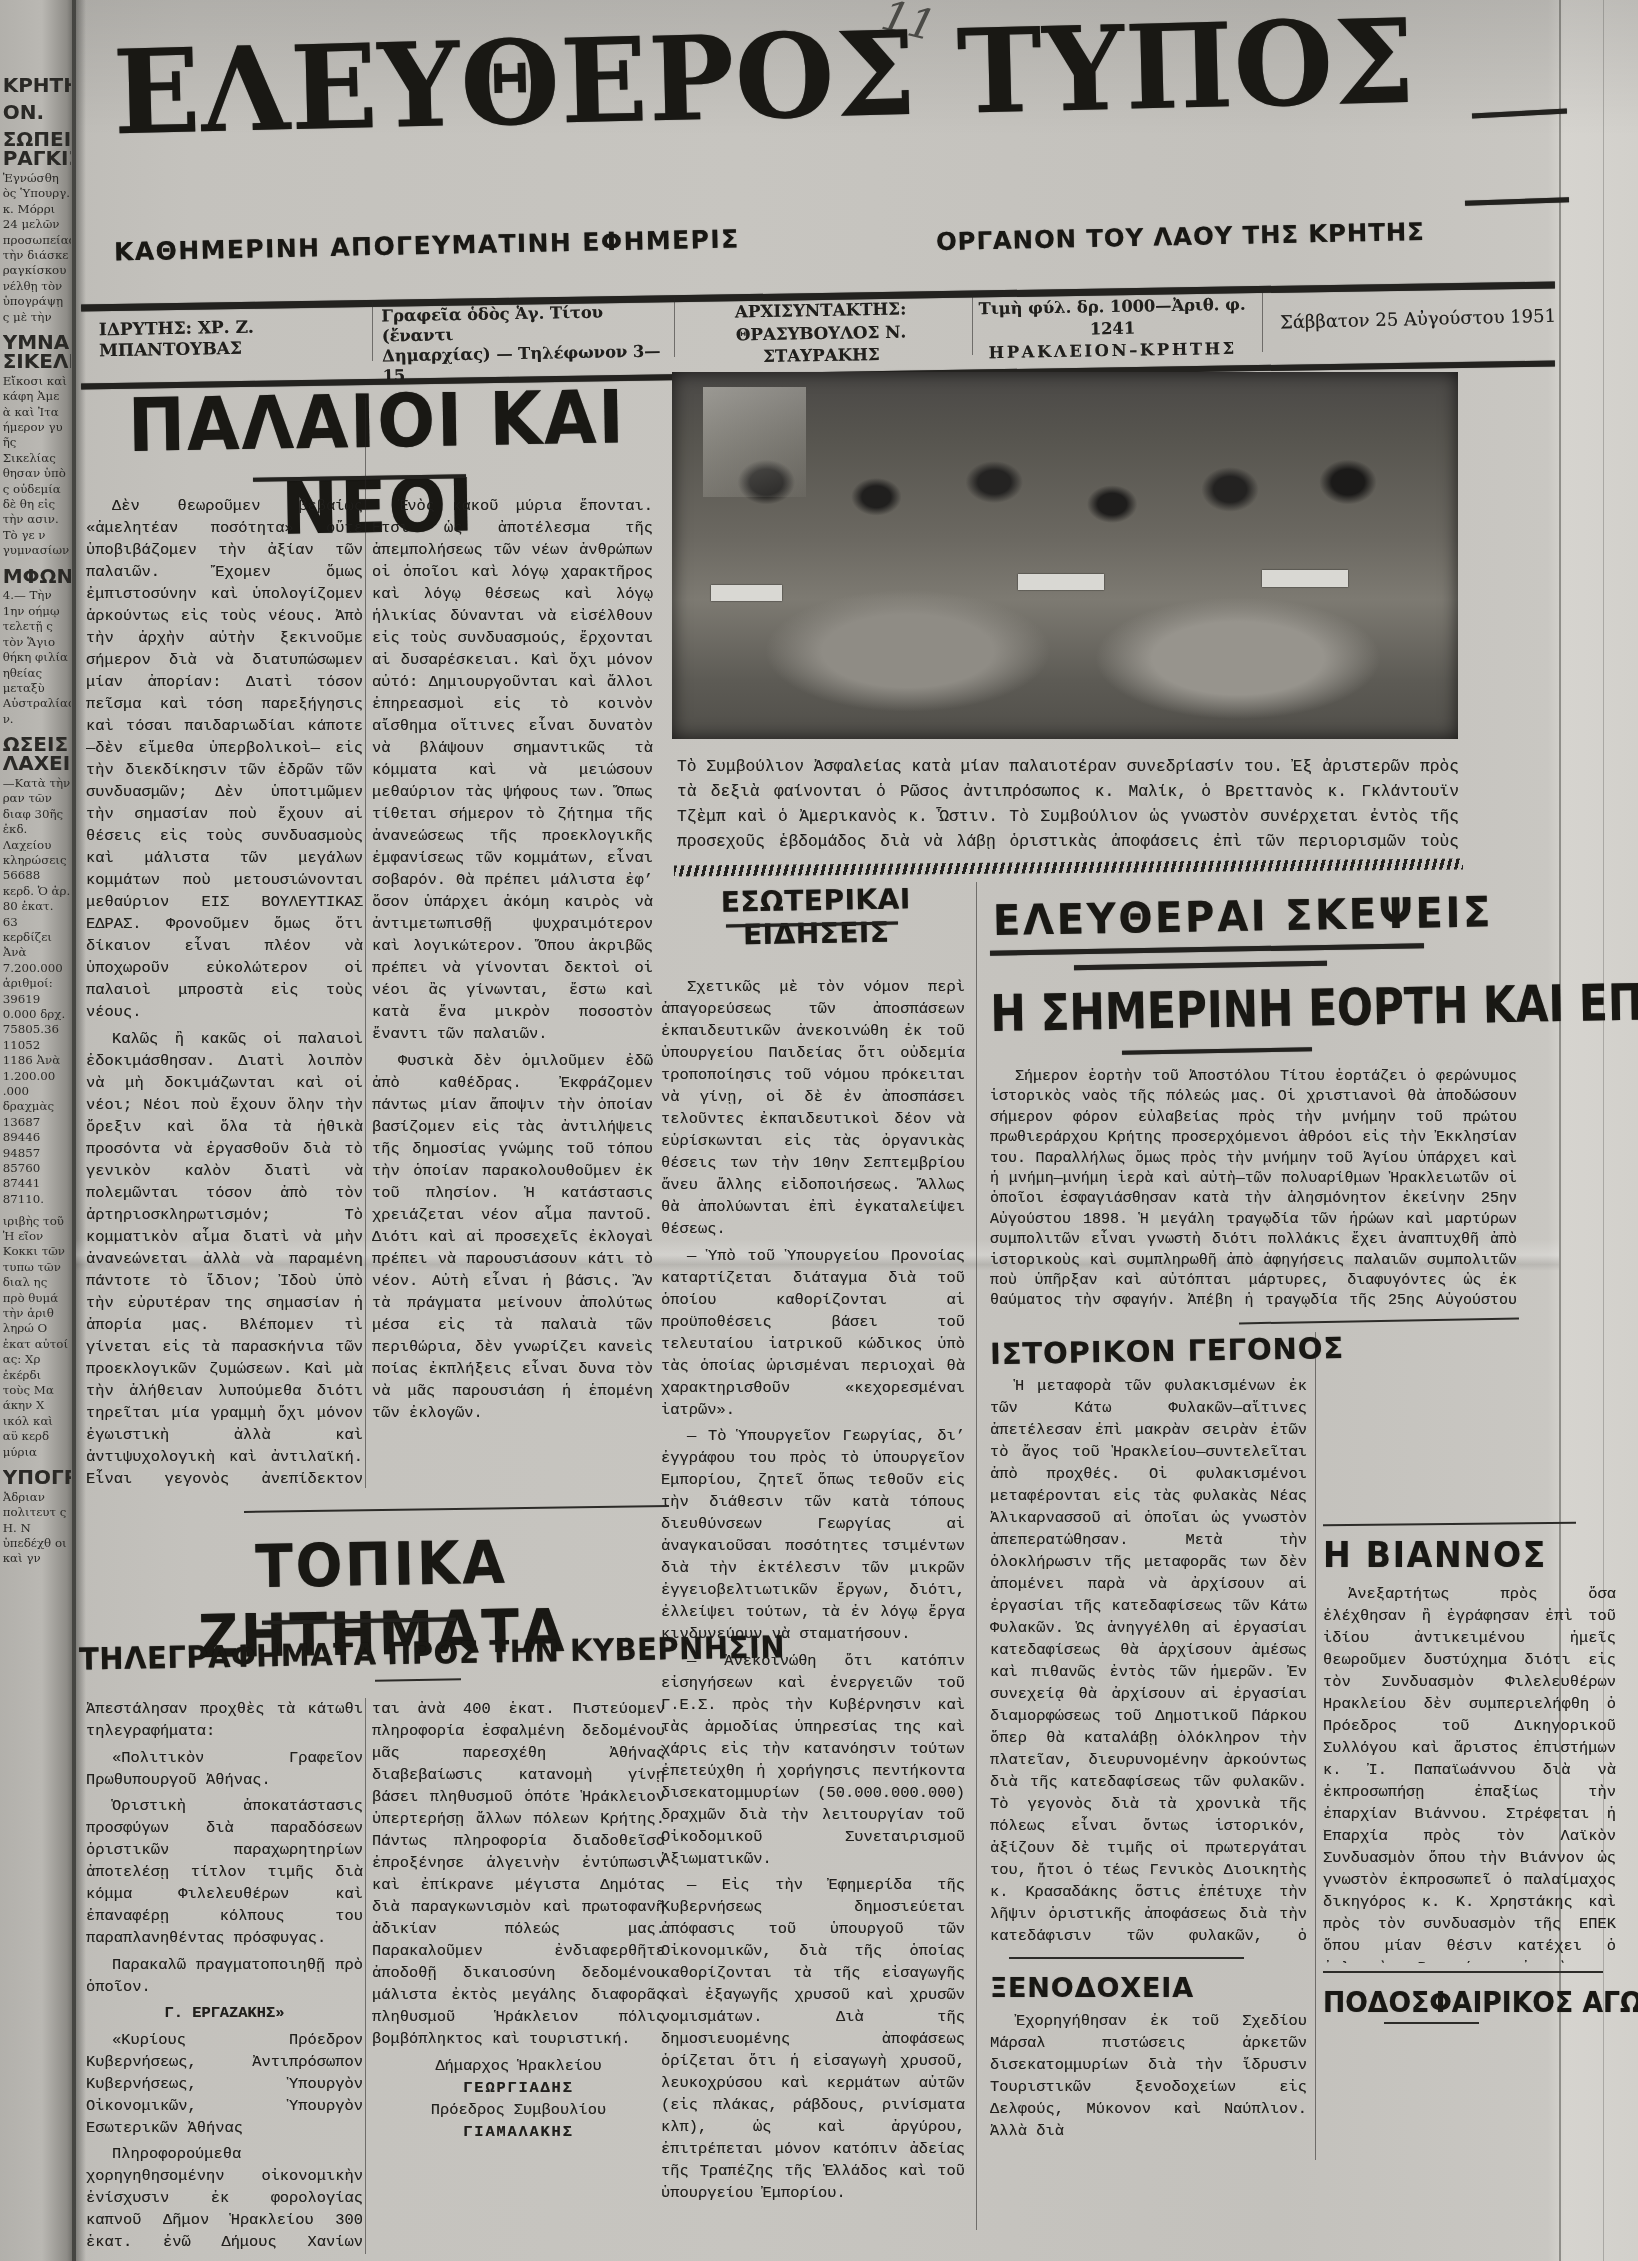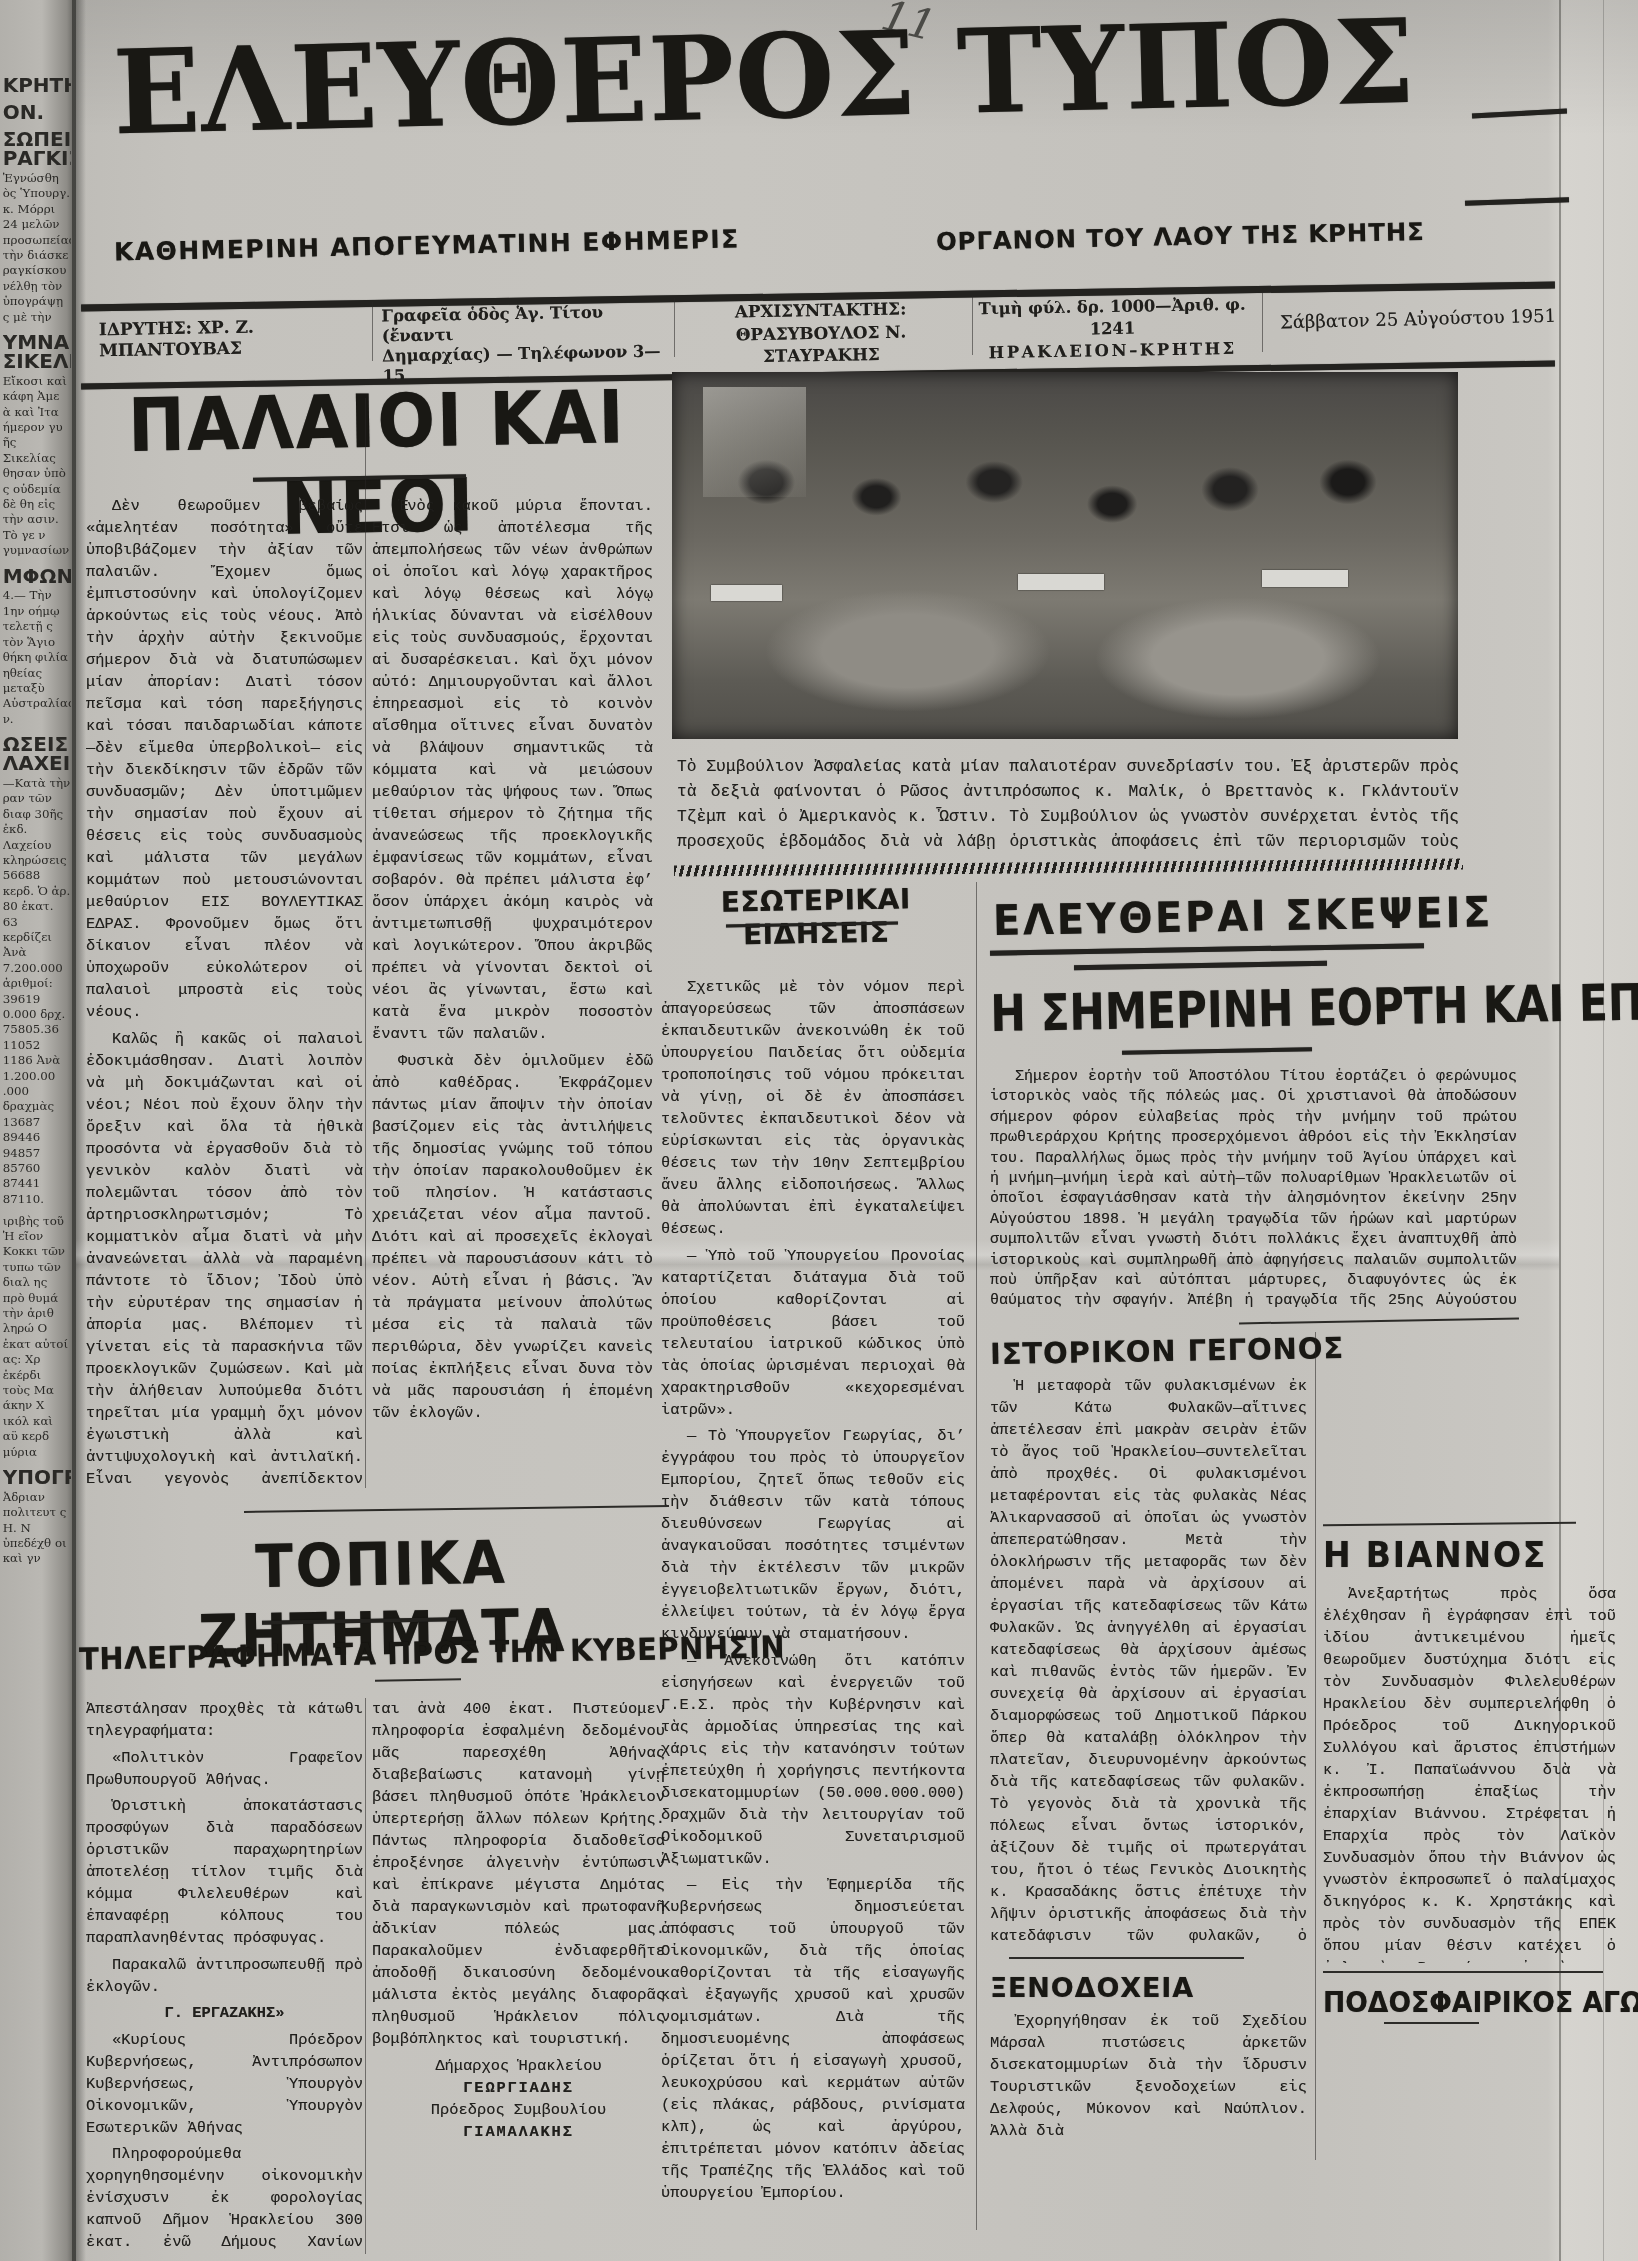--- a/index.html
+++ b/index.html
@@ -186,21 +186,21 @@
               transform:rotate(-1deg) scaleY(1.08);">ΤΟΠΙΚΑ ΖΗΤΗΜΑΤΑ</div>
   <div class="abs bar" style="left:262px;top:1619px;width:194px;height:3.6px;transform:rotate(-1deg);"></div>
   <div class="abs headline ctr" style="left:79px;top:1637px;width:588px;font-size:29px;letter-spacing:0.5px;
               transform:rotate(-1deg) scaleY(1.05);white-space:nowrap;">ΤΗΛΕΓΡΑΦΗΜΑΤΑ ΠΡΟΣ ΤΗΝ ΚΥΒΕΡΝΗΣΙΝ</div>
   <div class="abs thinrule" style="left:375px;top:1679px;width:86px;transform:rotate(-1deg);"></div>
 
   <div class="abs clip bodytxt just ink" style="left:86px;top:1698px;width:277px;height:559px;">
     <p style="text-indent:0;">Ἀπεστάλησαν προχθὲς τὰ κάτωθι τηλεγραφήματα:</p>
     <p>«Πολιτικὸν Γραφεῖον Πρωθυπουργοῦ Ἀθήνας.</p>
     <p>Ὁριστικὴ ἀποκατάστασις προσφύγων διὰ παραδόσεων ὁριστικῶν παραχωρητηρίων ἀποτελέσῃ τίτλον τιμῆς διὰ κόμμα Φιλελευθέρων καὶ ἐπαναφέρῃ κόλπους του παραπλανηθέντας πρόσφυγας.</p>
-    <p>Παρακαλῶ ἀντιπροσωπευθῇ πρὸ ἐκλογῶν.</p>
+    <p>Παρακαλῶ πραγματοποιηθῇ πρὸ ὁποῖον.</p>
     <p class="sig b">Γ. ΕΡΓΑΖΑΚΗΣ»</p>
     <p>«Κυρίους Πρόεδρον Κυβερνήσεως, Ἀντιπρόσωπον Κυβερνήσεως, Ὑπουργὸν Οἰκονομικῶν, Ὑπουργὸν Ἐσωτερικῶν Ἀθήνας</p>
     <p>Πληροφορούμεθα χορηγηθησομένην οἰκονομικὴν ἐνίσχυσιν ἐκ φορολογίας καπνοῦ Δῆμον Ἡρακλείου 300 ἑκατ. ἐνῶ Δήμους Χανίων Ρεθύμνης δίδον-</p>
   </div>
   <div class="abs vline" style="left:365px;top:1698px;height:556px;"></div>
   <div class="abs clip bodytxt just ink" style="left:372px;top:1698px;width:293px;height:559px;">
     <p style="text-indent:0;">ται ἀνὰ 400 ἑκατ. Πιστεύομεν πληροφορία ἐσφαλμένη δεδομένου μᾶς παρεσχέθη Ἀθήνας διαβεβαίωσις κατανομὴ γίνῃ βάσει πληθυσμοῦ ὁπότε Ἡράκλειον ὑπερτερήσῃ ἄλλων πόλεων Κρήτης. Πάντως πληροφορία διαδοθεῖσα ἐπροξένησε ἀλγεινὴν ἐντύπωσιν καὶ ἐπίκρανε μέγιστα Δημότας διὰ παραγκωνισμὸν καὶ πρωτοφανῆ ἀδικίαν πόλεώς μας. Παρακαλοῦμεν ἐνδιαφερθῆτε ἀποδοθῇ δικαιοσύνη δεδομένου μάλιστα ἐκτὸς μεγάλης διαφορᾶς πληθυσμοῦ Ἡράκλειον πόλις βομβόπληκτος καὶ τουριστική.</p>
     <p class="sig" style="margin-bottom:0;">Δήμαρχος Ἡρακλείου</p>
     <p class="sig b" style="margin-bottom:0;letter-spacing:1.8px;">ΓΕΩΡΓΙΑΔΗΣ</p>
     <p class="sig" style="margin-bottom:0;">Πρόεδρος Συμβουλίου</p>

